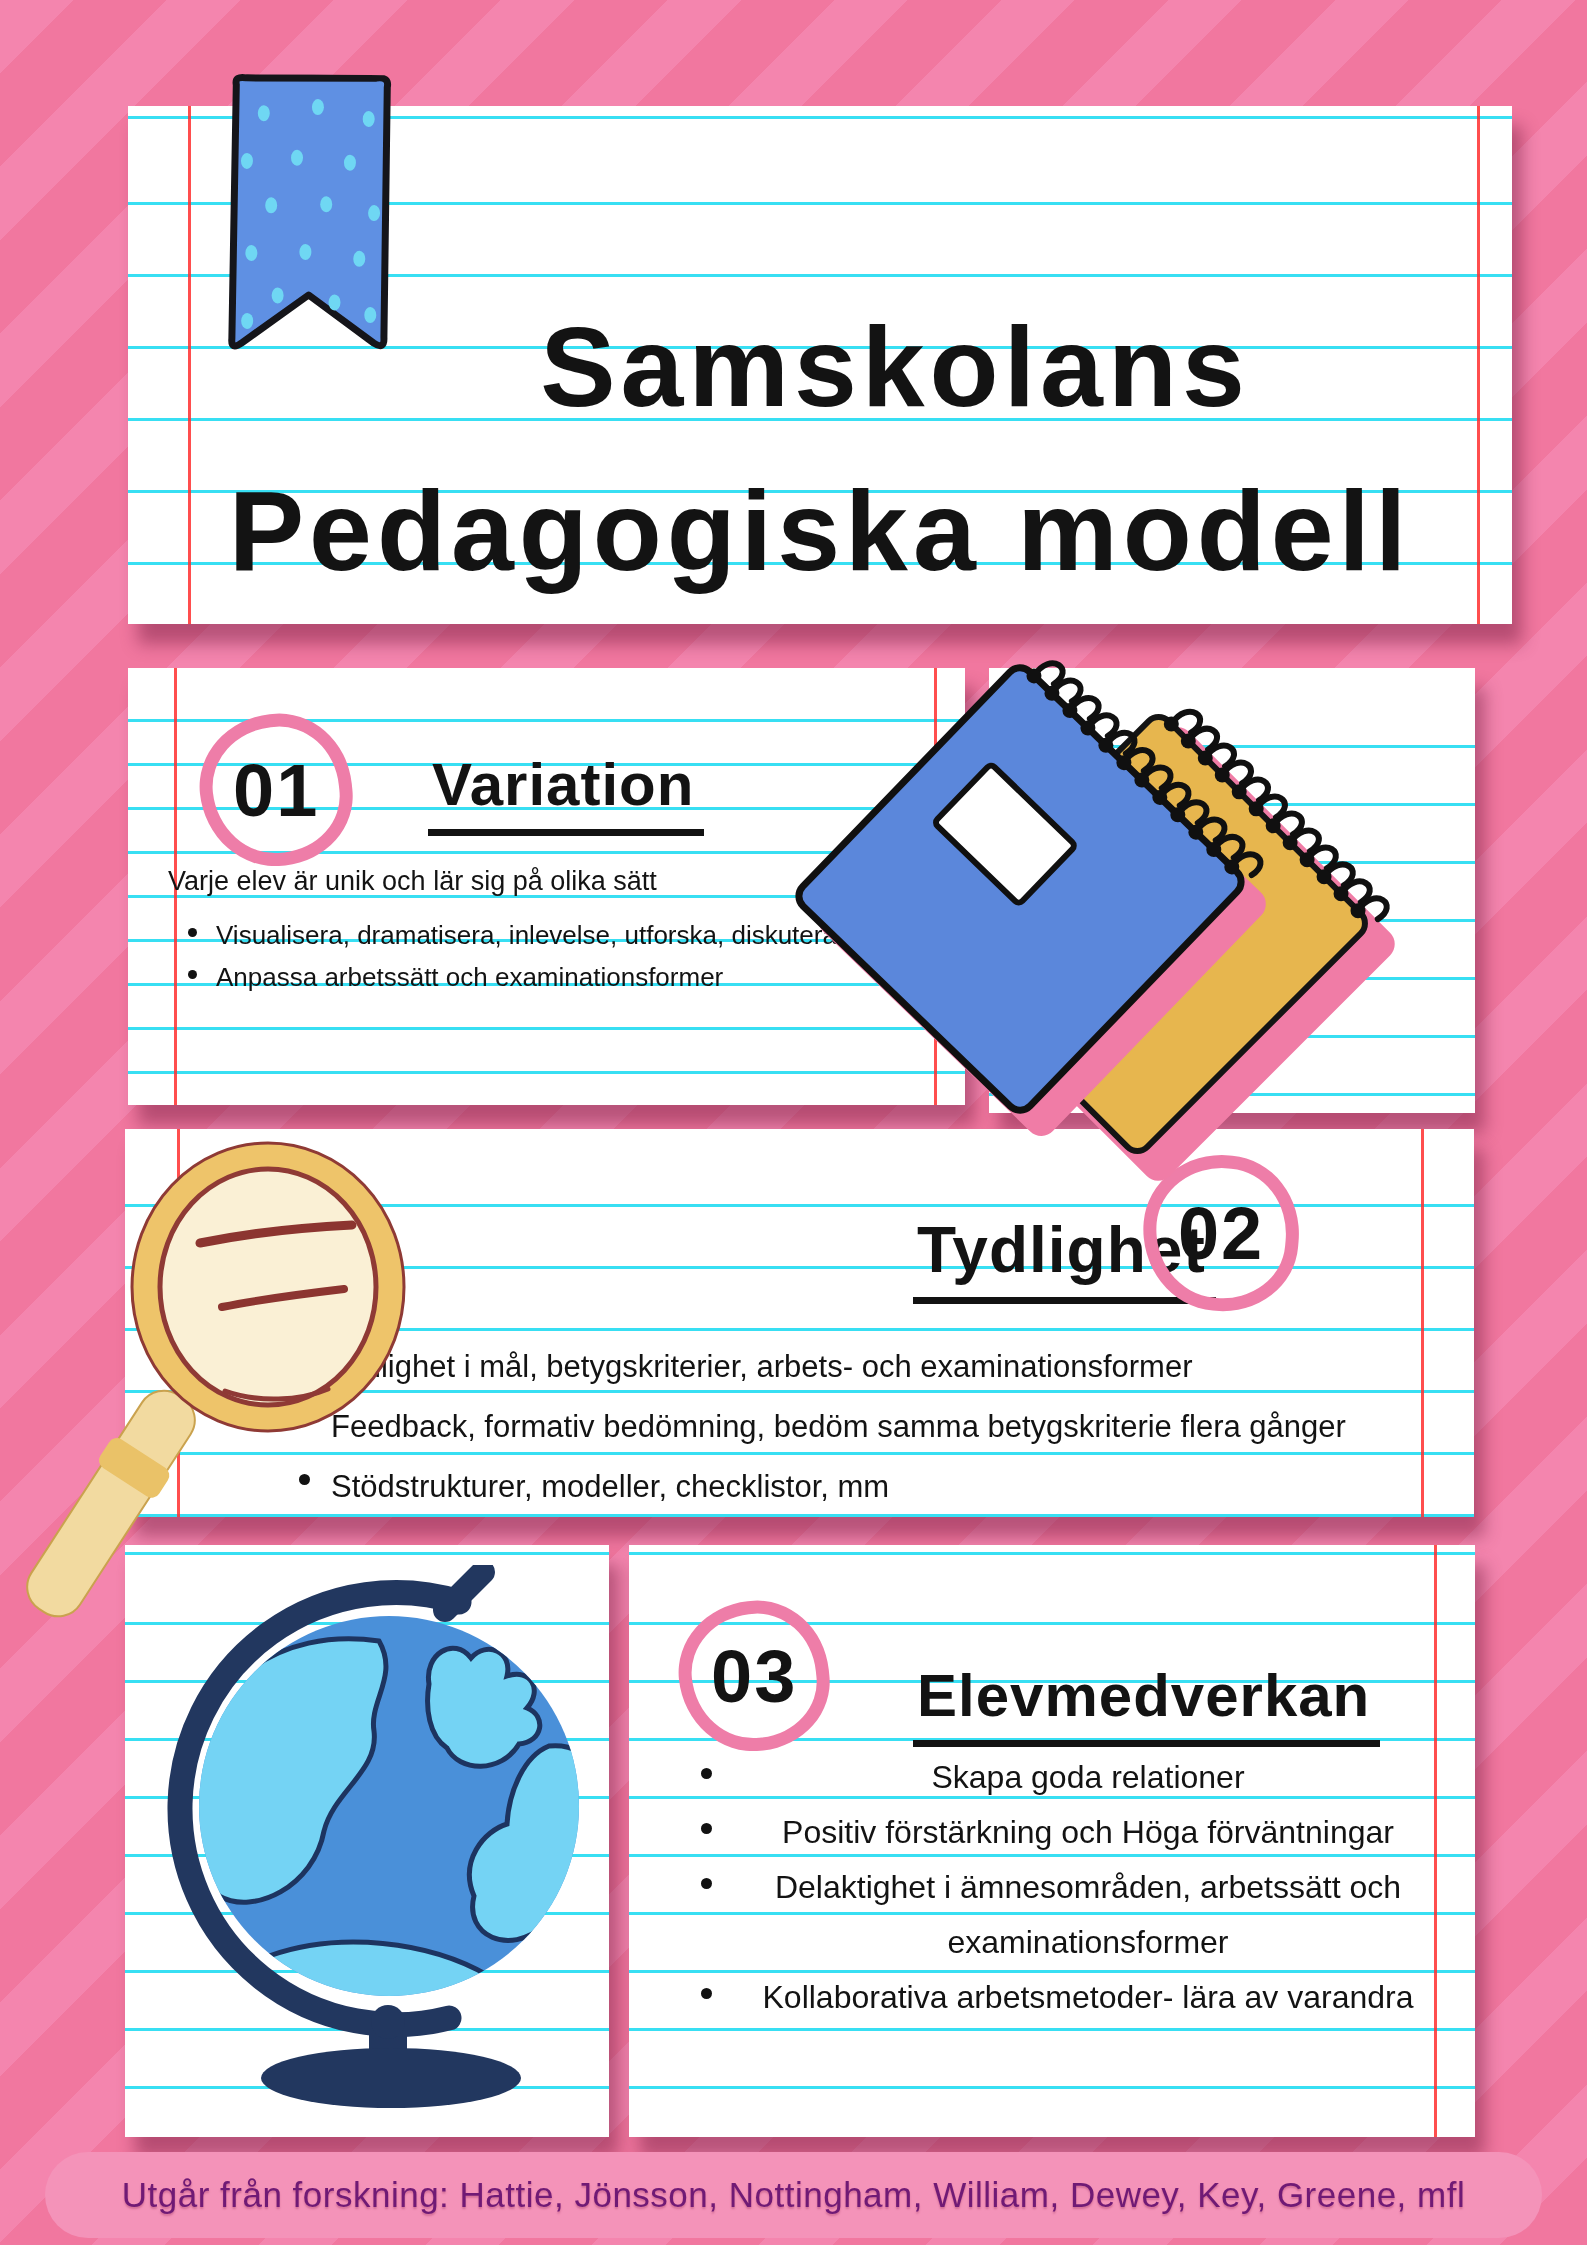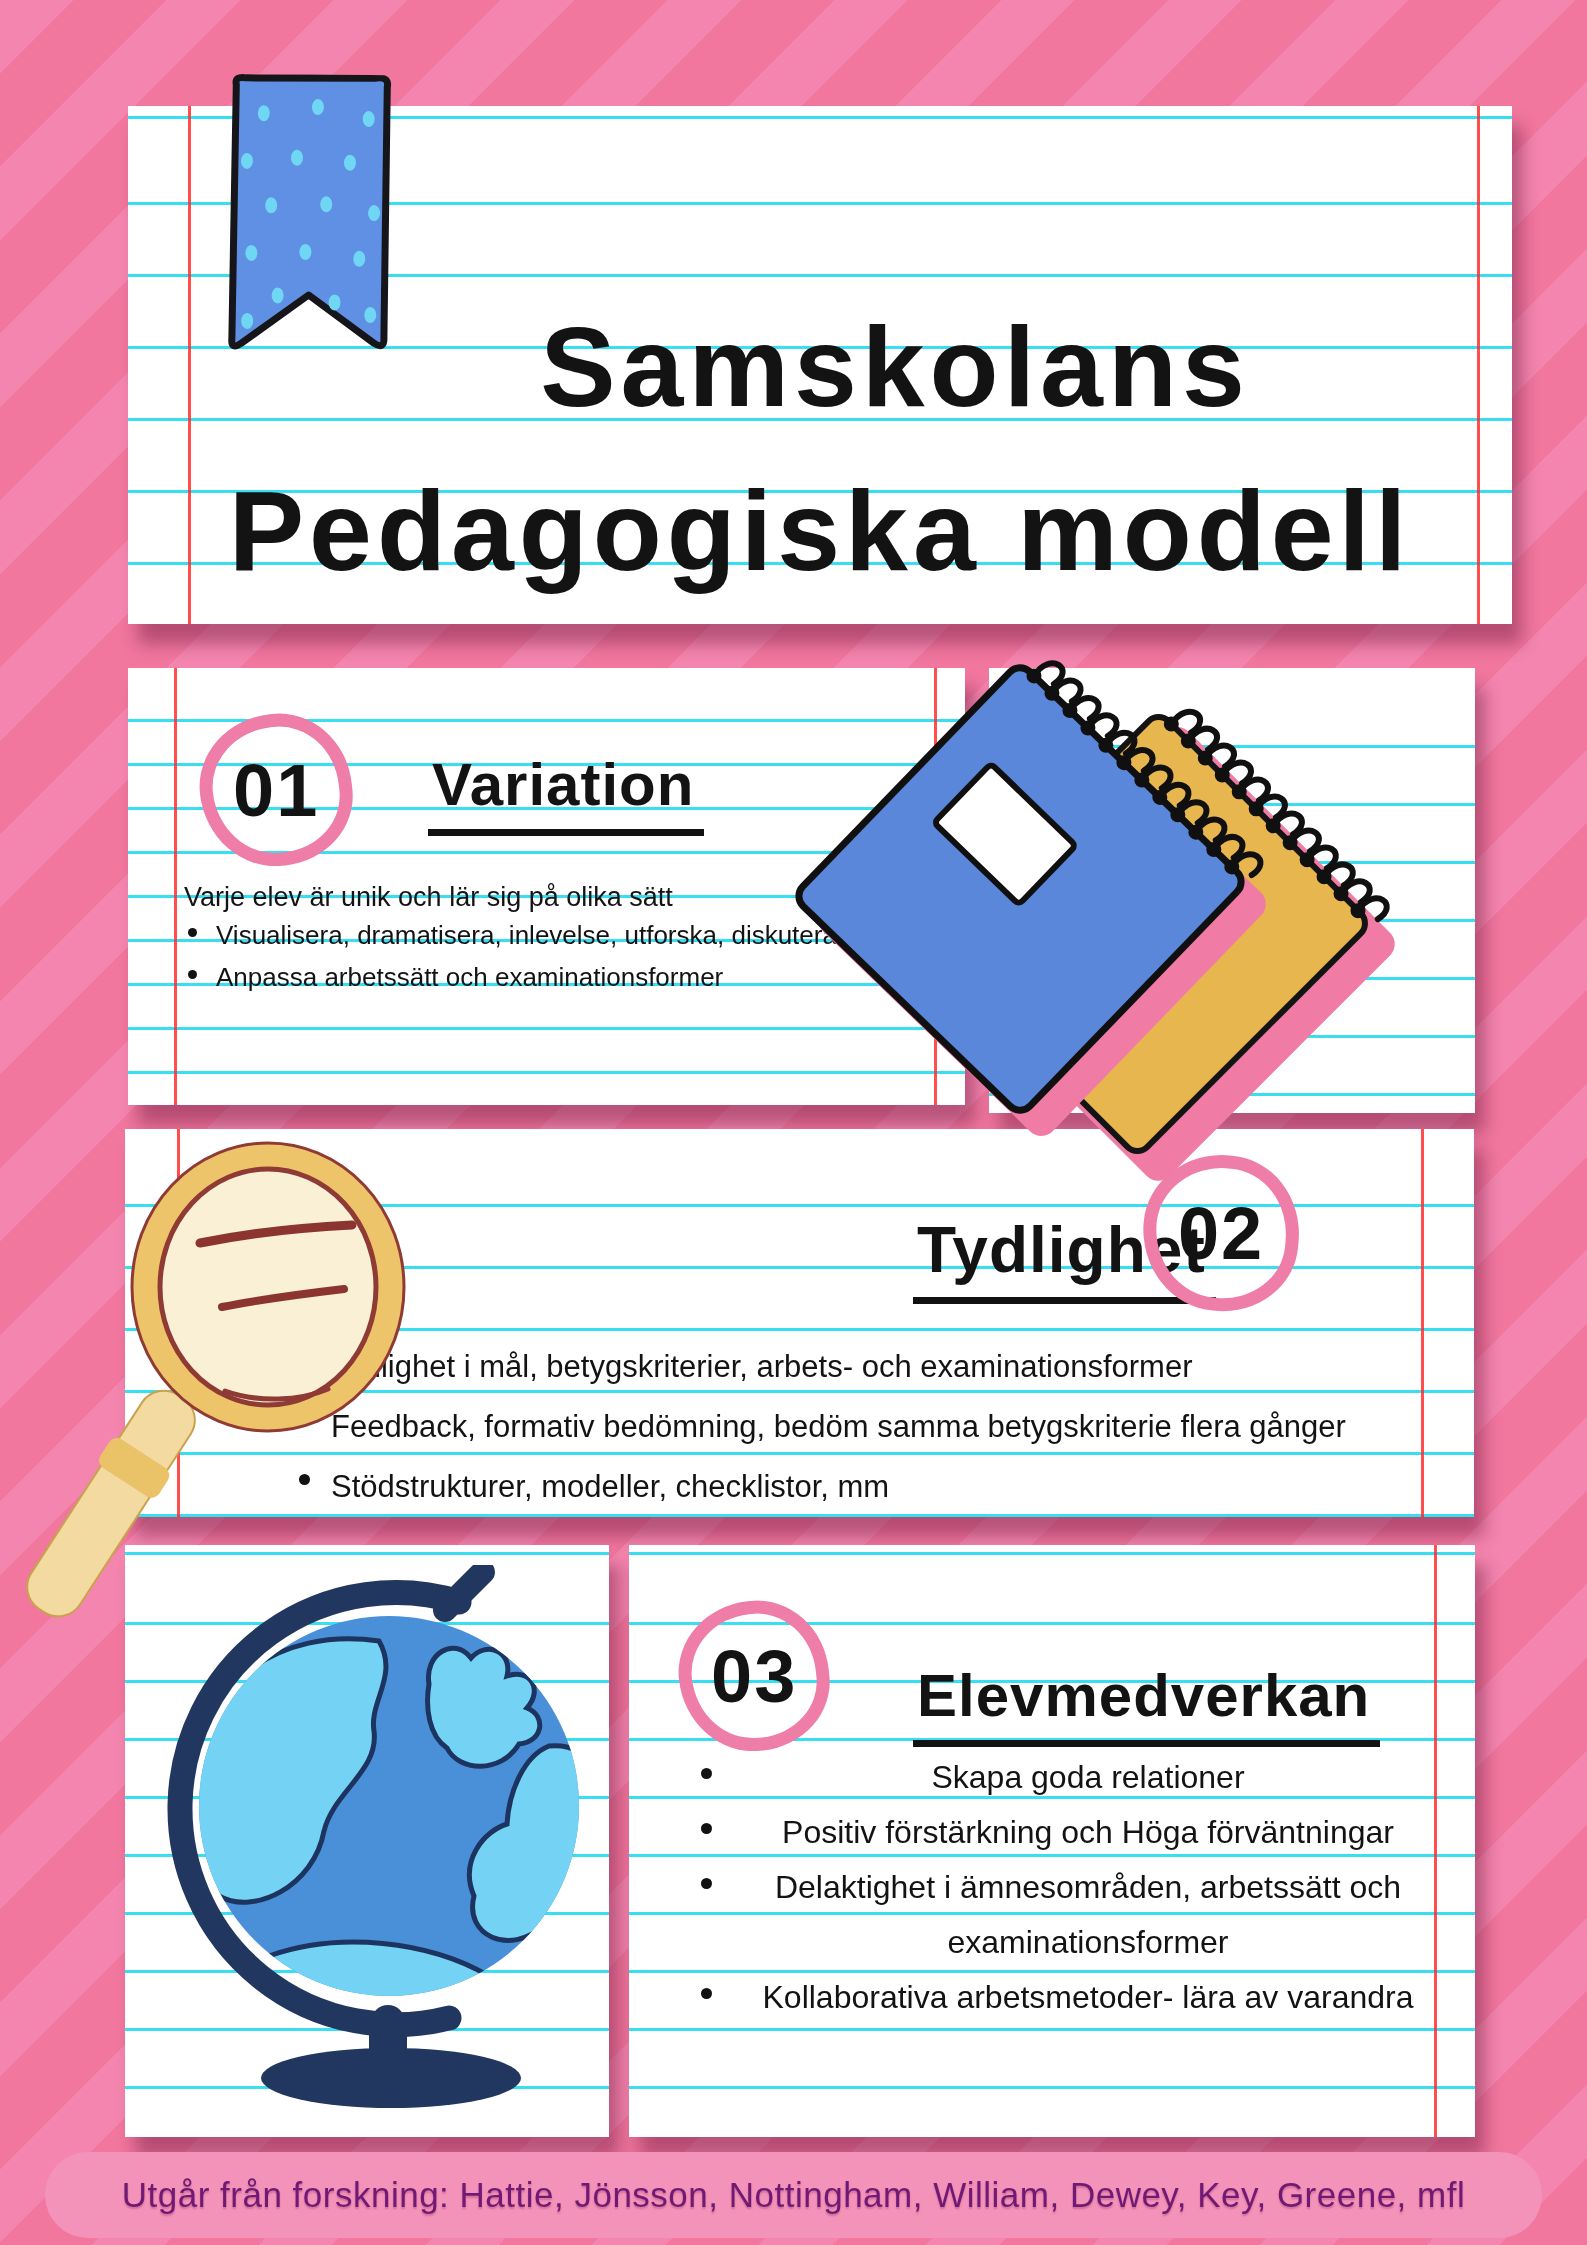--- a/index.html
+++ b/index.html
@@ -30,21 +30,21 @@
   .sec-title{
     position:absolute;margin:18px;font-weight:bold;
     border-bottom:7px solid #121212;padding:0 10px 10px 4px;letter-spacing:1px;
   }
   .bullets{position:absolute;margin:0;padding:0;list-style:none;}
   .bullets li{position:relative;padding-left:46px;}
   .bullets li::before{
     content:"";position:absolute;left:14px;top:.55em;
     width:11px;height:11px;border-radius:50%;background:#121212;
   }
-  .intro{position:absolute;margin:16px;}
+  .intro{position:absolute;margin:0;}
   .t1,.t2{position:absolute;left:0;right:0;margin:0;text-align:center;font-weight:bold;font-size:113px;letter-spacing:5px;}
   .t1{top:196px;padding-left:150px;}
   .t2{top:360px;}
   
   .variation-card .bullets li{font-size:26px;line-height:42px;padding-left:40px;}
   .variation-card .bullets li::before{width:9px;height:9px;left:12px;}
   .variation-card .intro{font-size:27px;}
   
   .tydlighet-card .bullets li{font-size:31px;line-height:60px;}
   

